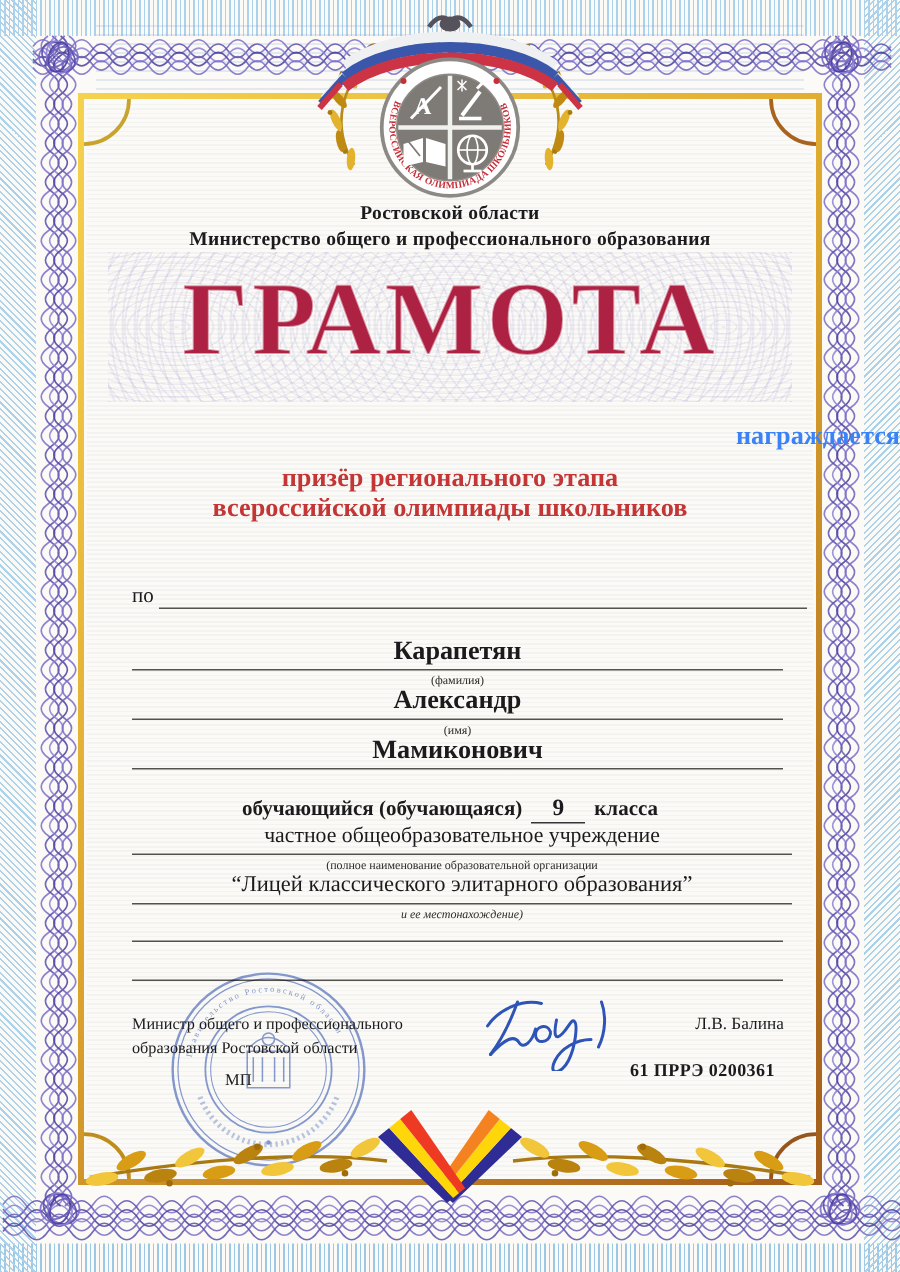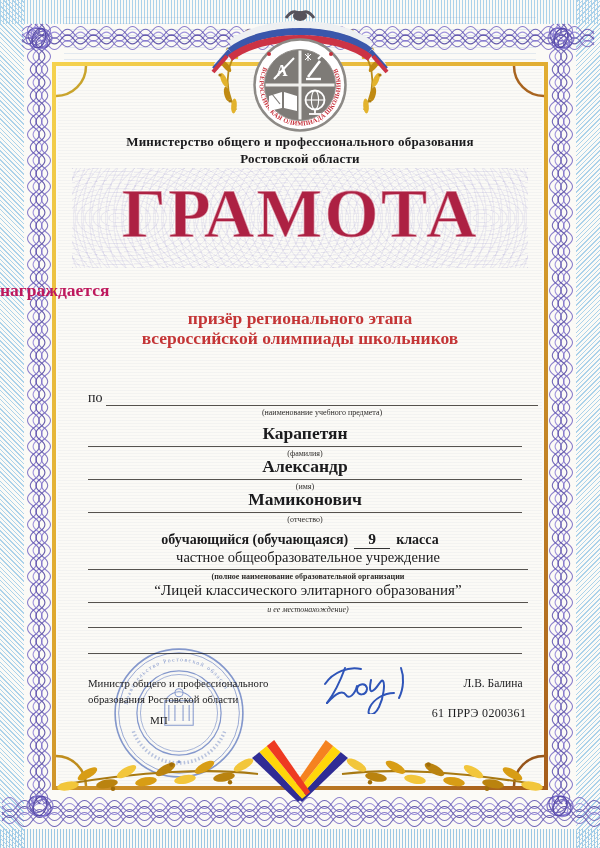--- a/index.html
+++ b/index.html
@@ -20,34 +20,34 @@
         repeating-radial-gradient(ellipse 100px 50px at 50% 50%,rgba(128,118,200,.13) 0 1px,transparent 1.8px 8px),
         repeating-radial-gradient(ellipse 95px 50px at 10% 50%,rgba(128,118,200,.12) 0 1px,transparent 1.8px 8px),
         repeating-radial-gradient(ellipse 95px 50px at 90% 50%,rgba(128,118,200,.12) 0 1px,transparent 1.8px 8px);}
   .topwaves{left:64px;top:16px;right:64px;height:44px;z-index:1;opacity:.5;
         background:repeating-linear-gradient(0deg,rgba(110,150,205,.35) 0 1px,transparent 1px 6px);}
   
   #ministry{top:134px;left:60px;right:60px;text-align:center;font-weight:bold;
         font-size:13px;line-height:1.27;letter-spacing:.2px;z-index:3;}
   #title{top:174px;left:0;right:0;text-align:center;font-weight:bold;font-size:70px;
         letter-spacing:2px;color:#ad2143;-webkit-text-stroke:1.3px rgba(255,255,255,.55);z-index:3;}
-  #award-label{top:280px;left:0;right:0;text-align:left;font-weight:bold;font-size:17.5px;color:#be185d;z-index:3;}
+  #award-label{top:280px;left:0;right:0;text-align:right;font-weight:bold;font-size:17.5px;color:#3b82f6;z-index:3;}
   #award-desc{top:308px;left:0;right:0;text-align:center;font-weight:bold;font-size:17.5px;
         line-height:20px;color:#c43536;z-index:3;}
   .line{border-top:1px solid #55524e;height:0;z-index:3;}
   .value{text-align:center;z-index:3;}
   .caption{text-align:center;font-size:8px;color:#2e2c2a;z-index:3;}
   .v-reg{font-size:15.5px;}
   .v-bold{font-size:17.5px;font-weight:bold;}
   #student-row{top:530px;left:0;right:0;text-align:center;font-weight:bold;font-size:14px;z-index:3;}
   #grade-box{display:inline-block;width:36px;border-bottom:1.5px solid #333;font-size:15.5px;margin:0 6px;}
   #minister{left:88px;top:675px;width:215px;font-size:10.8px;line-height:1.5;z-index:5;}
   #mp{left:150px;top:714px;font-size:11px;z-index:5;}
   #signer{left:448px;top:677px;width:90px;text-align:center;font-size:11.5px;z-index:5;}
-  #number{left:420px;top:706px;width:118px;text-align:center;font-size:12px;font-weight:normal;letter-spacing:.3px;z-index:5;}
+  #number{left:420px;top:706px;width:118px;font-size:12px;font-weight:bold;letter-spacing:.3px;z-index:5;}
   #seal{left:108px;top:642px;width:142px;height:142px;z-index:4;mix-blend-mode:multiply;}
   #signature{left:315px;top:650px;width:118px;height:64px;z-index:5;}
   #emblem{left:50%;top:4px;margin-left:-106px;width:212px;height:132px;z-index:6;}
   #laurel{left:52px;top:738px;width:496px;height:80px;z-index:6;}
 </style>
 </head>
 <body>
 
 <div class="page">
 
@@ -178,55 +178,53 @@
     <path d="M 103,92 L 90,88 L 90,104 L 103,107 Z" fill="#ffffff"></path>
     <line x1="78" y1="90" x2="86" y2="100" stroke="#7e7b77" stroke-width="1.2"></line>
     <circle cx="121" cy="96" r="9.5" fill="none" stroke="#ffffff" stroke-width="1.8"></circle>
     <ellipse cx="121" cy="96" rx="3.6" ry="9.5" fill="none" stroke="#ffffff" stroke-width="1.1"></ellipse>
     <line x1="111.5" y1="96" x2="130.5" y2="96" stroke="#ffffff" stroke-width="1.1"></line>
     <line x1="121" y1="105.5" x2="121" y2="109.5" stroke="#ffffff" stroke-width="1.8"></line>
     <line x1="115" y1="110" x2="127" y2="110" stroke="#ffffff" stroke-width="1.8"></line>
   </svg>
 
   <div class="abs" id="ministry">
+    <div>Ростовской области</div>
     <div>Министерство общего и профессионального образования</div>
-    <div>Ростовской области</div>
   </div>
 
   <div class="abs" id="title">ГРАМОТА</div>
 
   <div class="abs" id="award-label">награждается</div>
   <div class="abs" id="award-desc">
     <div>призёр регионального этапа</div>
     <div>всероссийской олимпиады школьников</div>
   </div>
 
   <div class="abs" style="left:88px;top:390px;font-size:14px;z-index:3;">по</div>
   <div class="abs line" style="left:106px;right:62px;top:405px;"></div>
-  <div class="abs caption" style="left:106px;right:62px;top:408px;">(наименование учебного предмета)</div>
 
   <div class="abs value v-bold" style="left:88px;right:78px;top:423px;">Карапетян</div>
   <div class="abs line" style="left:88px;right:78px;top:446px;"></div>
   <div class="abs caption" style="left:88px;right:78px;top:449px;">(фамилия)</div>
 
   <div class="abs value v-bold" style="left:88px;right:78px;top:456px;">Александр</div>
   <div class="abs line" style="left:88px;right:78px;top:479px;"></div>
   <div class="abs caption" style="left:88px;right:78px;top:482px;">(имя)</div>
 
   <div class="abs value v-bold" style="left:88px;right:78px;top:489px;">Мамиконович</div>
   <div class="abs line" style="left:88px;right:78px;top:512px;"></div>
-  <div class="abs caption" style="left:88px;right:78px;top:515px;">(отчество)</div>
 
   <div class="abs" id="student-row">
     <span>обучающийся (обучающаяся)</span><span id="grade-box">9</span><span>класса</span>
   </div>
 
   <div class="abs value" style="left:88px;right:72px;top:549px;font-size:14.5px;">частное общеобразовательное учреждение</div>
   <div class="abs line" style="left:88px;right:72px;top:569px;"></div>
-  <div class="abs caption" style="left:88px;right:72px;top:572px;font-weight:bold;">(полное наименование образовательной организации</div>
+  <div class="abs caption" style="left:88px;right:72px;top:572px;">(полное наименование образовательной организации</div>
 
   <div class="abs value" style="left:88px;right:72px;top:582px;font-size:15px;">“Лицей классического элитарного образования”</div>
   <div class="abs line" style="left:88px;right:72px;top:602px;"></div>
   <div class="abs caption" style="left:88px;right:72px;top:605px;font-style:italic;">и ее местонахождение)</div>
 
   <div class="abs line" style="left:88px;right:78px;top:627px;"></div>
   <div class="abs line" style="left:88px;right:78px;top:653px;"></div>
 
   <svg class="abs" id="seal" viewBox="0 0 140 140" opacity="0.82">
     <g stroke="#6d86cc" fill="none">

